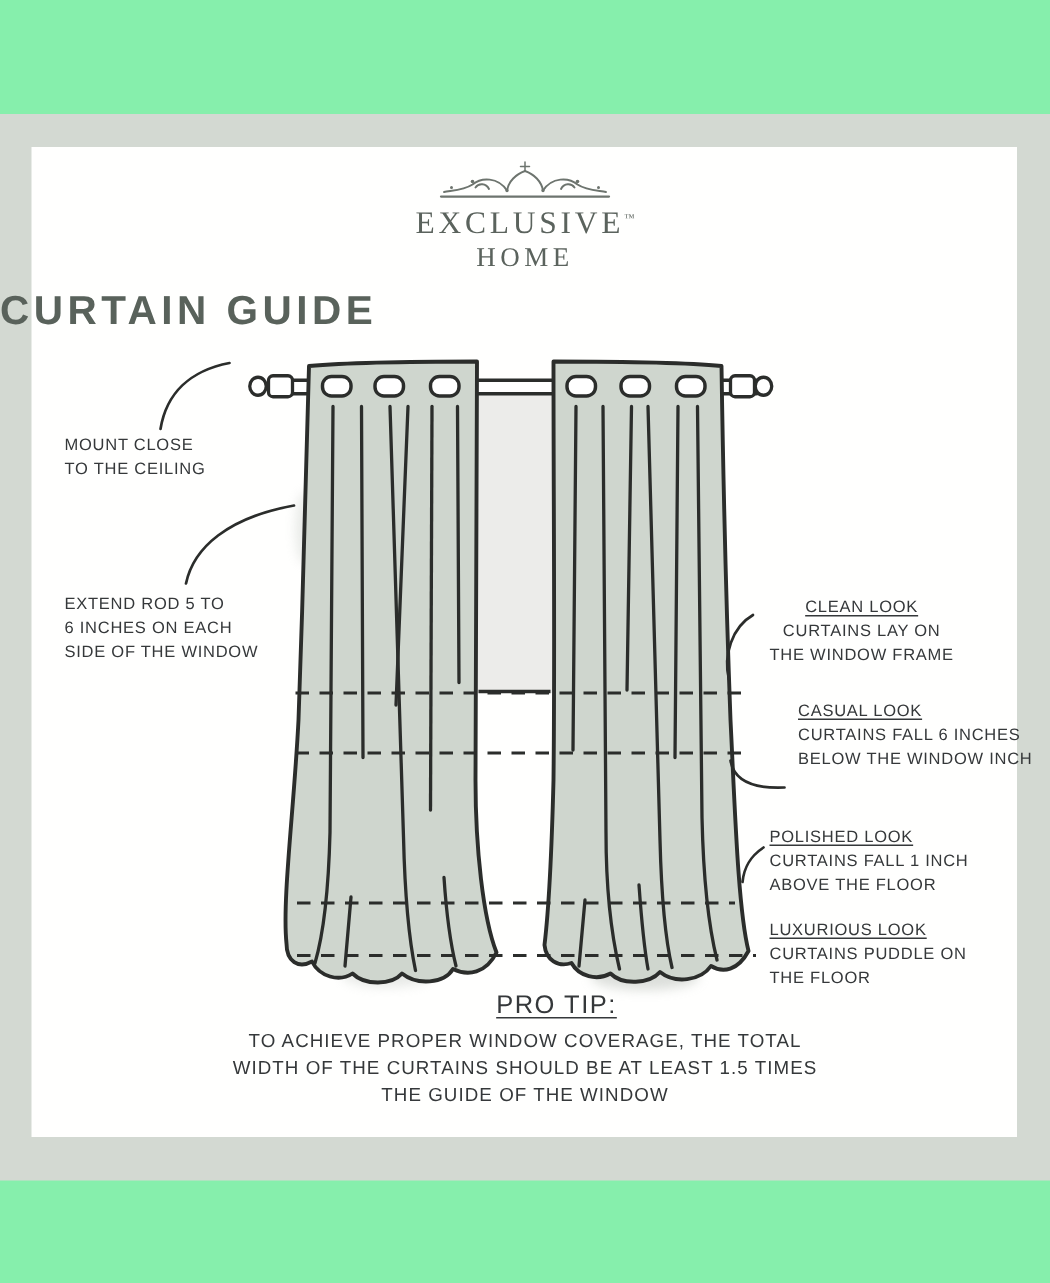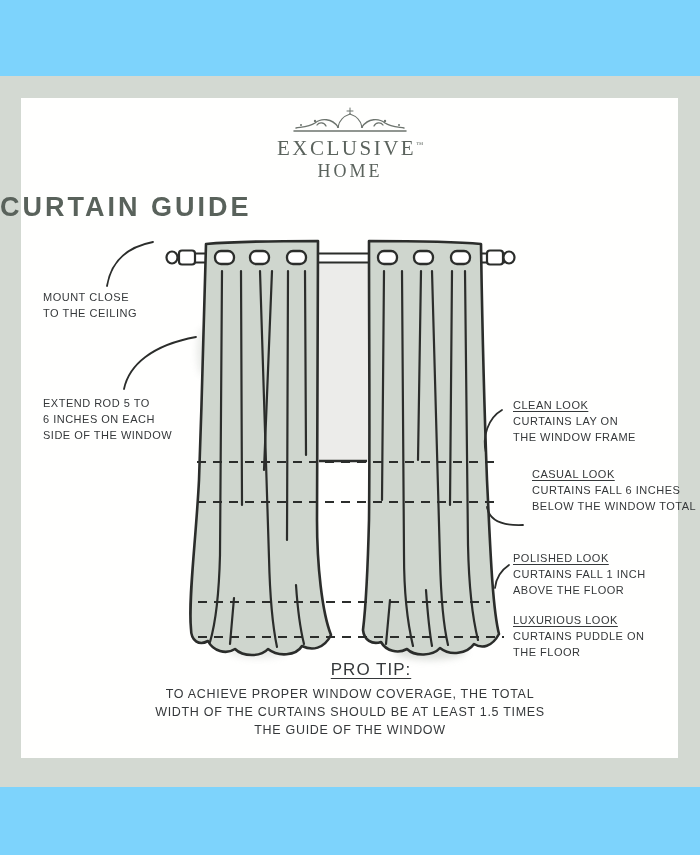--- a/index.html
+++ b/index.html
@@ -1,17 +1,17 @@
 <!DOCTYPE html>
 <html><head>
 <meta charset="utf-8">
 <style>
   html,body{margin:0;padding:0;background:#ffffff;}
   .page{
-    position:relative;width:700px;height:855px;background:#7dd3fc;
+    position:relative;width:700px;height:855px;background:#86efac;
     font-family:"Liberation Sans", sans-serif;overflow:hidden;
   }
   .sage-band{position:absolute;left:0;top:76px;width:700px;height:711px;background:#d3d9d2;}
   .card{position:absolute;left:21px;top:98px;width:657px;height:660px;background:#fffffe;}
   .diagram-svg{position:absolute;left:0;top:0;width:700px;height:855px;}
 
   .flourish{position:absolute;left:288px;top:106px;width:124px;height:28px;}
   .brand-line1{
     position:absolute;left:0;top:138px;width:700px;text-align:center;
     font-family:"Liberation Serif", serif;font-size:21px;letter-spacing:2.5px;
@@ -171,29 +171,29 @@
   <div class="note" style="left:43px;top:289px;">
     <div class="note-line">MOUNT CLOSE</div>
     <div class="note-line">TO THE CEILING</div>
   </div>
   <div class="note" style="left:43px;top:395px;">
     <div class="note-line">EXTEND ROD 5 TO</div>
     <div class="note-line">6 INCHES ON EACH</div>
     <div class="note-line">SIDE OF THE WINDOW</div>
   </div>
 
-  <div class="note" style="left:513px;top:397px;">
+  <div class="note" style="left:513px;top:397px;text-align:center;">
     <div class="note-head">CLEAN LOOK</div>
     <div class="note-line">CURTAINS LAY ON</div>
     <div class="note-line">THE WINDOW FRAME</div>
   </div>
   <div class="note" style="left:532px;top:466px;">
     <div class="note-head">CASUAL LOOK</div>
     <div class="note-line">CURTAINS FALL 6 INCHES</div>
-    <div class="note-line">BELOW THE WINDOW TOTAL</div>
+    <div class="note-line">BELOW THE WINDOW INCH</div>
   </div>
   <div class="note" style="left:513px;top:550px;">
     <div class="note-head">POLISHED LOOK</div>
     <div class="note-line">CURTAINS FALL 1 INCH</div>
     <div class="note-line">ABOVE THE FLOOR</div>
   </div>
   <div class="note" style="left:513px;top:612px;">
     <div class="note-head">LUXURIOUS LOOK</div>
     <div class="note-line">CURTAINS PUDDLE ON</div>
     <div class="note-line">THE FLOOR</div>

